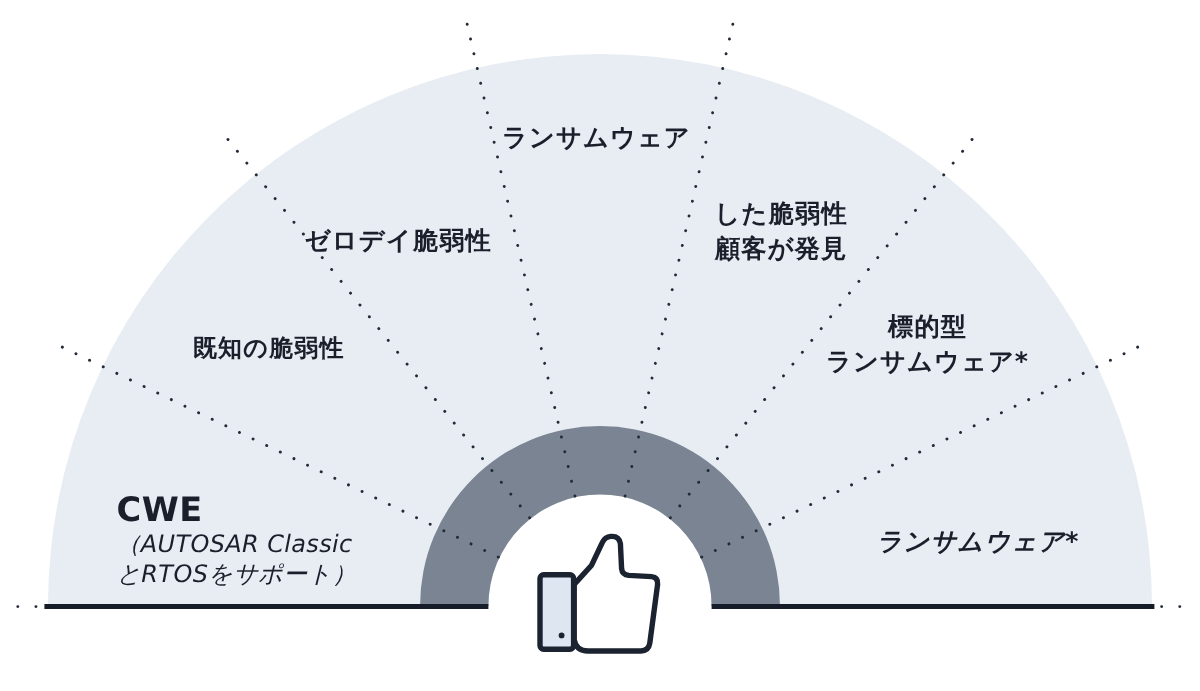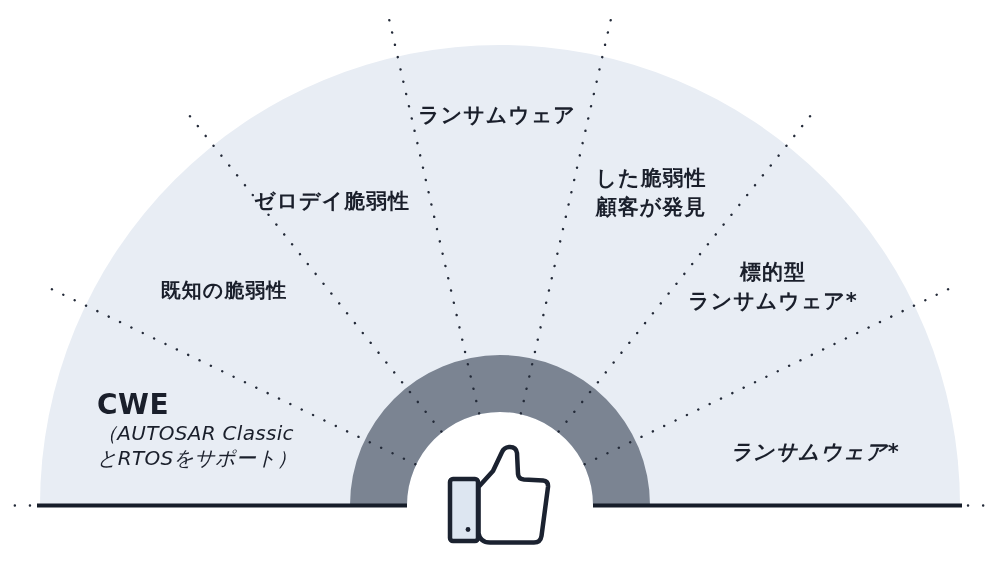--- a/index.html
+++ b/index.html
@@ -28,20 +28,21 @@
     left:97px;top:389px;
     text-align:left;
     white-space:nowrap;
     color:#1a1f2b;
   }
   .cwe-title{
     font-weight:700;
     font-size:28px;
     line-height:32px;
     letter-spacing:0.5px;
+    margin-top:20px;
   }
   .cwe-sub{
     font-weight:400;
     font-size:20px;
     line-height:25px;
     letter-spacing:0.3px;
     font-style:italic;
   }
 </style>
 </head>

